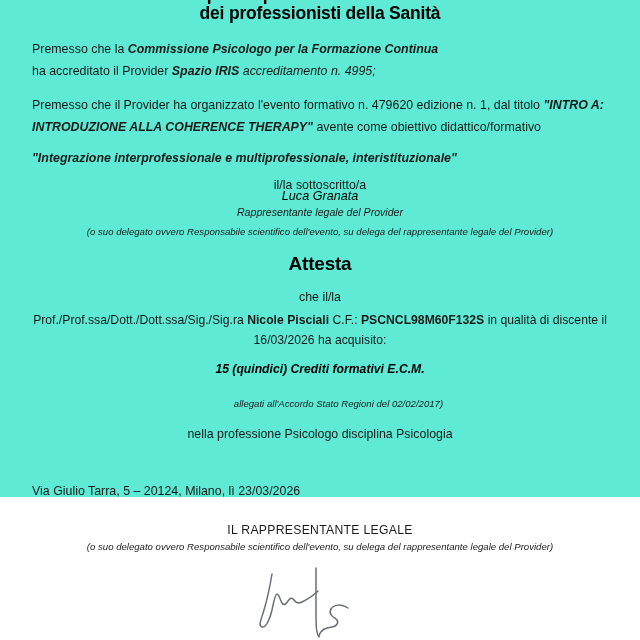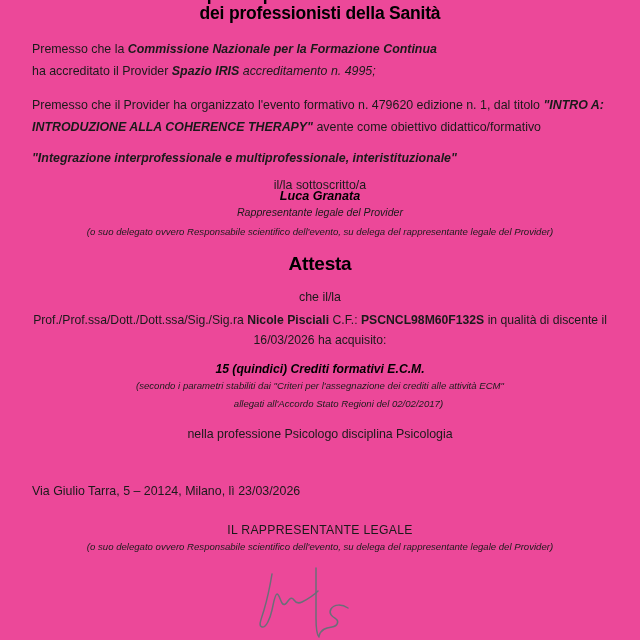--- a/index.html
+++ b/index.html
@@ -13,22 +13,22 @@
     height: 640px;
     overflow: hidden;
     font-family: "Liberation Sans", sans-serif;
     color: #111111;
     position: relative;
   }
 
   .page {
     position: relative;
     width: 640px;
-    height: 640px;
-    background: #ec4899;
+    height: 497px;
+    background: #5eead4;
     box-sizing: border-box;
   }
 
   
   .doc-title {
     text-align: center;
     font-weight: bold;
     font-size: 17.5px;
     letter-spacing: -0.2px;
     line-height: 22px;
@@ -81,21 +81,21 @@
     text-align: center;
   }
   .c-normal {
     font-size: 12.4px;
     line-height: 18px;
     color: #1a1a1a;
     margin-top: 8px;
   }
   .c-name {
     font-size: 12.6px;
-    font-weight: bold;
+    font-weight: normal;
     font-style: italic;
     line-height: 20px;
     color: #000000;
   }
   .c-role {
     font-size: 10.6px;
     font-style: italic;
     line-height: 17px;
     color: #1a1a1a;
   }
@@ -168,21 +168,21 @@
 </head>
 <body>
 
 <div class="page">
 
   <div class="doc-title doc-title-clipped">Attestato di partecipazione alla formazione continua</div>
   <div class="doc-title doc-title-second">dei professionisti della Sanità</div>
 
   <div class="body-block" style="top: 38px;">
     <div class="p-line">
-      <span>Premesso che la </span><span class="bi">Commissione Nazionale per la Formazione Continua</span>
+      <span>Premesso che la </span><span class="bi">Commissione Psicologo per la Formazione Continua</span>
     </div>
     <div class="p-line">
       <span>ha accreditato il Provider </span><span class="bi">Spazio IRIS</span><span class="it"> accreditamento n. 4995;</span>
     </div>
   </div>
 
   <div class="body-block" style="top: 94px;">
     <div class="p-line wrap">
       <span>Premesso che il Provider ha organizzato l'evento formativo n. 479620 edizione n. 1, dal titolo </span><span class="bi">"INTRO A: INTRODUZIONE ALLA COHERENCE THERAPY"</span><span> avente come obiettivo didattico/formativo</span>
     </div>
@@ -196,21 +196,20 @@
 
   <div class="center-block c-normal" style="top: 280px;">che il/la</div>
   <div class="center-block attesta" style="top: 252px;">Attesta</div>
 
   <div class="center-block recipient-line" style="top: 311px;">
     <span>Prof./Prof.ssa/Dott./Dott.ssa/Sig./Sig.ra </span><span class="bold">Nicole Pisciali</span><span> C.F.: </span><span class="bold">PSCNCL98M60F132S</span><span> in qualità di discente il</span>
   </div>
   <div class="center-block recipient-line" style="top: 331px;">16/03/2026 ha acquisito:</div>
 
   <div class="center-block credits-main" style="top: 360px;">15 (quindici) Crediti formativi E.C.M.</div>
-  <div class="center-block c-fine" style="top: 378px;">(secondo i parametri stabiliti dai "Criteri per l'assegnazione dei crediti alle attività ECM"</div>
   <div class="center-block c-fine" style="top: 396px; padding-left: 37px;">allegati all'Accordo Stato Regioni del 02/02/2017)</div>
 
   <div class="center-block profession-line" style="top: 425px;">nella professione Psicologo disciplina Psicologia</div>
 
   <div class="address-line" style="top: 482px;">Via Giulio Tarra, 5 – 20124, Milano, lì 23/03/2026</div>
 
   <div class="center-block rep-legale" style="top: 521px;">IL RAPPRESENTANTE LEGALE</div>
   <div class="center-block c-fine" style="top: 539px;">(o suo delegato ovvero Responsabile scientifico dell'evento, su delega del rappresentante legale del Provider)</div>
 
   <div class="signature-wrap">

